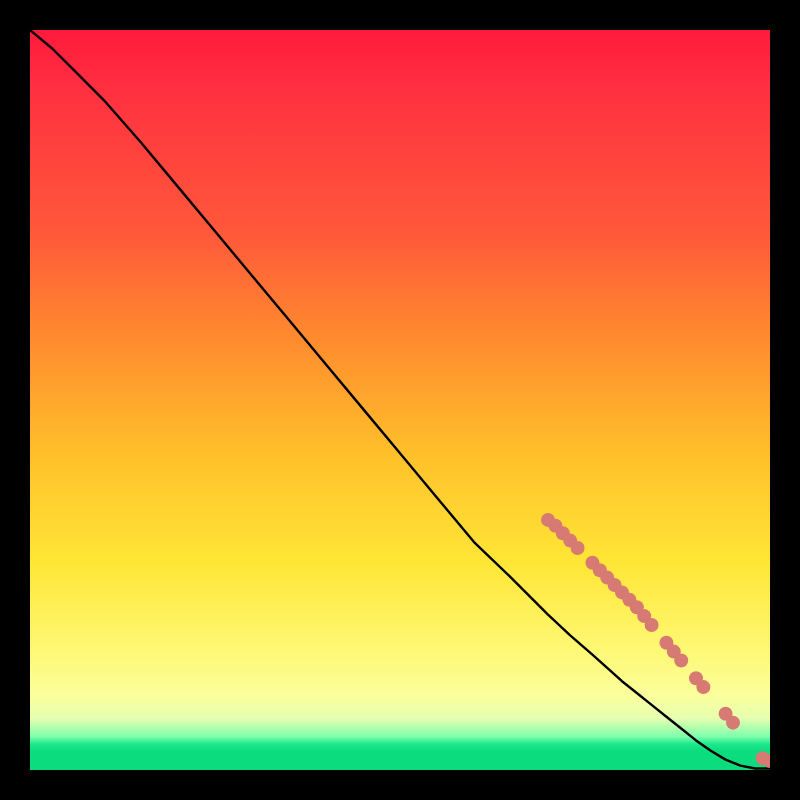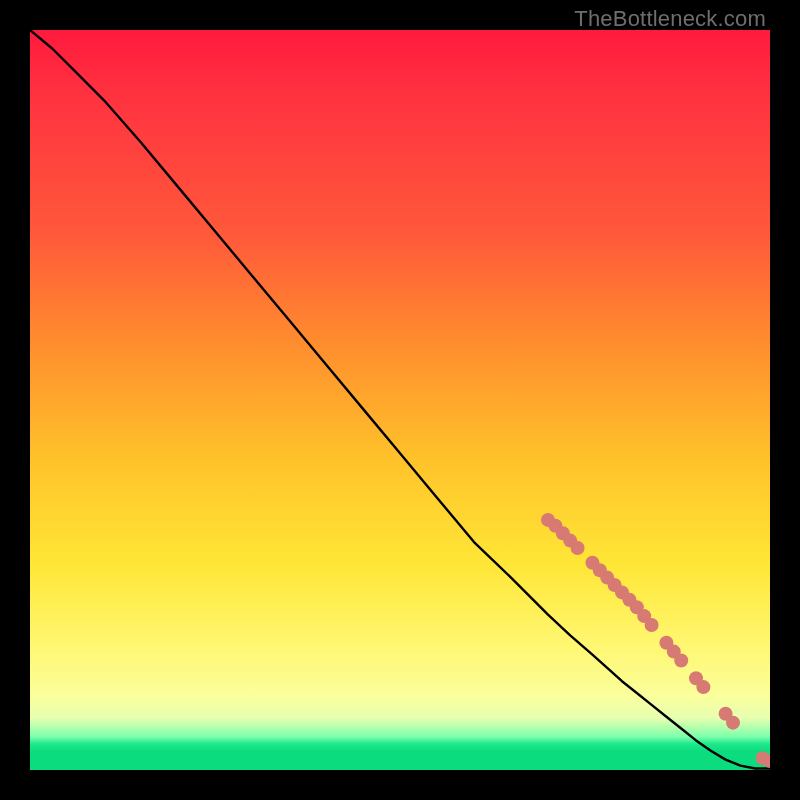--- a/index.html
+++ b/index.html
@@ -56,21 +56,20 @@
     left: 0;
     top: 0;
     width: 740px;
     height: 740px;
   }
 </style>
 </head>
 <body>
 
 <div class="frame">
-  <div class="watermark">TheBottleneck.com</div>
   <div class="plot-area">
     <svg class="overlay" id="overlay" viewBox="0 0 740 740" preserveAspectRatio="none">
         <path d="M0.00 0.00 L22.20 18.50 L44.40 40.70 L74.00 70.30 L111.00 112.48 L148.00 156.88 L185.00 201.28 L222.00 245.68 L259.00 290.08 L296.00 334.48 L333.00 378.88 L370.00 423.28 L407.00 467.68 L444.00 512.08 L481.00 547.60 L518.00 584.60 L540.20 605.32 L562.40 624.56 L577.20 637.88 L592.00 651.20 L606.80 663.04 L621.60 674.88 L636.40 686.72 L651.20 698.56 L666.00 710.40 L680.80 720.76 L695.60 729.64 L710.40 735.56 L725.20 738.52 L740.00 738.52" fill="none" stroke="#000000" stroke-width="2.4" stroke-linecap="round" stroke-linejoin="round"></path>
         <circle cx="518.00" cy="489.88" r="7" fill="#d77a73" stroke="#9c5049" stroke-width="0"></circle>
         <circle cx="525.40" cy="495.80" r="7" fill="#d77a73" stroke="#9c5049" stroke-width="0"></circle>
         <circle cx="532.80" cy="503.20" r="7" fill="#d77a73" stroke="#9c5049" stroke-width="0"></circle>
         <circle cx="540.20" cy="510.60" r="7" fill="#d77a73" stroke="#9c5049" stroke-width="0"></circle>
         <circle cx="547.60" cy="518.00" r="7" fill="#d77a73" stroke="#9c5049" stroke-width="0"></circle>
         <circle cx="562.40" cy="532.80" r="7" fill="#d77a73" stroke="#9c5049" stroke-width="0"></circle>
         <circle cx="569.80" cy="540.20" r="7" fill="#d77a73" stroke="#9c5049" stroke-width="0"></circle>

